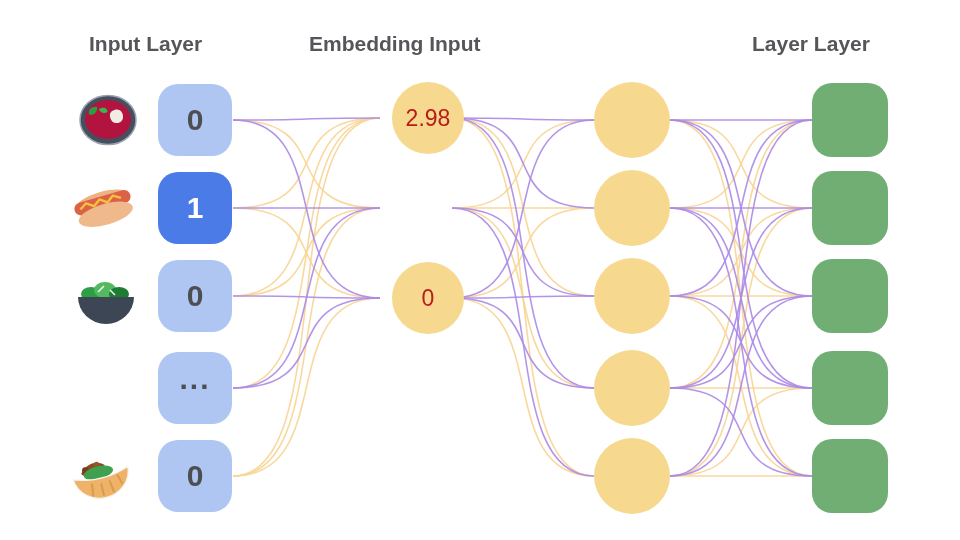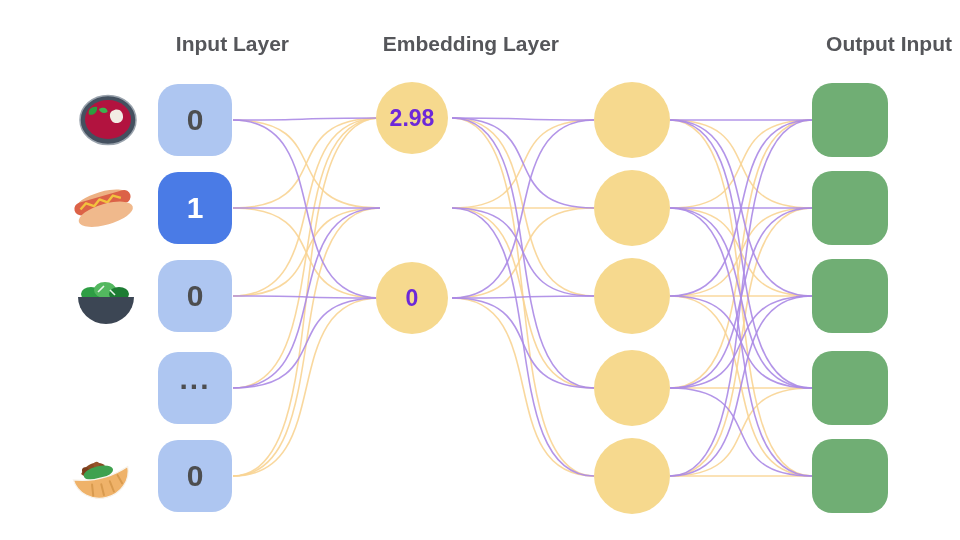--- a/index.html
+++ b/index.html
@@ -1,27 +1,27 @@
 <!DOCTYPE html>
 <html style="--in-off: #aec6f1; --in-on: #4a7be6; --emb: #f6d98e; --out: #70ae74; --title: #55565a; --value: #4d4e50;"><head>
 <meta charset="utf-8">
 <style>
   html,body{margin:0;padding:0;background:#ffffff;}
   body{width:960px;height:540px;overflow:hidden;font-family:"Liberation Sans",sans-serif;}
   .canvas{position:relative;width:960px;height:540px;background:#fff;}
   #wires{position:absolute;left:0;top:0;width:960px;height:540px;}
-  .title{position:absolute;top:32px;font-size:21px;font-weight:bold;color:var(--title,#55565a);text-align:right;}
+  .title{position:absolute;top:32px;font-size:21px;font-weight:bold;color:var(--title,#55565a);text-align:left;}
   .input-box{position:absolute;left:158px;width:74px;height:72px;border-radius:20px;
     background:var(--in-off,#aec6f1);display:flex;align-items:center;justify-content:center;
     font-size:30px;font-weight:bold;color:var(--value,#4d4e50);}
   .input-box.active{background:var(--in-on,#4a7be6);color:#ffffff;}
   .input-box.dots span{display:block;transform:translateY(-9px);letter-spacing:2px;}
-  .emb-circle{position:absolute;left:376px;width:72px;height:72px;border-radius:50%;
+  .emb-circle{position:absolute;left:392px;width:72px;height:72px;border-radius:50%;
     background:var(--emb,#f6d98e);display:flex;align-items:center;justify-content:center;
-    font-size:23px;font-weight:bold;color:#6d28d9;}
+    font-size:23px;font-weight:normal;color:#b91c1c;}
   .hid-circle{position:absolute;left:594px;width:76px;height:76px;border-radius:50%;background:var(--emb,#f6d98e);}
   .out-box{position:absolute;left:812px;width:76px;height:74px;border-radius:20px;background:var(--out,#70ae74);}
   .icon{position:absolute;width:64px;height:64px;}
 </style>
 </head>
 <body>
 
 <div class="canvas">
 
   <svg id="wires" viewBox="0 0 960 540">
@@ -76,22 +76,22 @@
       <path d="M670 296 C772.24 296 709.76 120 812 120" fill="none" stroke="#ab8ae6" stroke-width="1.6" stroke-opacity="0.9"></path>
       <path d="M670 296 C772.24 296 709.76 388 812 388" fill="none" stroke="#ab8ae6" stroke-width="1.6" stroke-opacity="0.9"></path>
       <path d="M670 388 C772.24 388 709.76 208 812 208" fill="none" stroke="#ab8ae6" stroke-width="1.6" stroke-opacity="0.9"></path>
       <path d="M670 388 C772.24 388 709.76 296 812 296" fill="none" stroke="#ab8ae6" stroke-width="1.6" stroke-opacity="0.9"></path>
       <path d="M670 388 C772.24 388 709.76 476 812 476" fill="none" stroke="#ab8ae6" stroke-width="1.6" stroke-opacity="0.9"></path>
       <path d="M670 476 C772.24 476 709.76 120 812 120" fill="none" stroke="#ab8ae6" stroke-width="1.6" stroke-opacity="0.9"></path>
       <path d="M670 476 C772.24 476 709.76 296 812 296" fill="none" stroke="#ab8ae6" stroke-width="1.6" stroke-opacity="0.9"></path>
     </svg>
 
   <div class="title" style="left:89px;width:200px;">Input Layer</div>
-  <div class="title" style="left:309px;width:250px;">Embedding Layer</div>
-  <div class="title" style="left:752px;width:200px;">Output Input</div>
+  <div class="title" style="left:309px;width:250px;">Embedding Input</div>
+  <div class="title" style="left:752px;width:200px;">Layer Layer</div>
 
   <svg class="icon" style="left:76px;top:88px;" viewBox="0 0 64 64">
     <ellipse cx="32" cy="32" rx="28" ry="24.5" fill="#44505f" stroke="#9aa3ad" stroke-width="1.5"></ellipse>
     <ellipse cx="32" cy="31.5" rx="23" ry="19.5" fill="#b2133f"></ellipse>
     <path d="M36 23 c6 -4 11.5 0 11 6.5 c-0.5 6 -8.5 7.5 -11.5 3 c-2 -3.5 -2.5 -7 0.5 -9.5 z" fill="#f2ece4"></path>
     <path d="M21 19 c-6 -1 -9.5 4 -8 7.5 c4.5 1.5 9 -2.5 8 -7.5 z" fill="#2c9e3f"></path>
     <path d="M23 21 c4.5 -3 9 -0.5 8.5 3 c-3.5 2 -8 0.5 -8.5 -3 z" fill="#3cb34f"></path>
   </svg>
 
   <svg class="icon" style="left:72px;top:176px;" viewBox="0 0 64 64">

